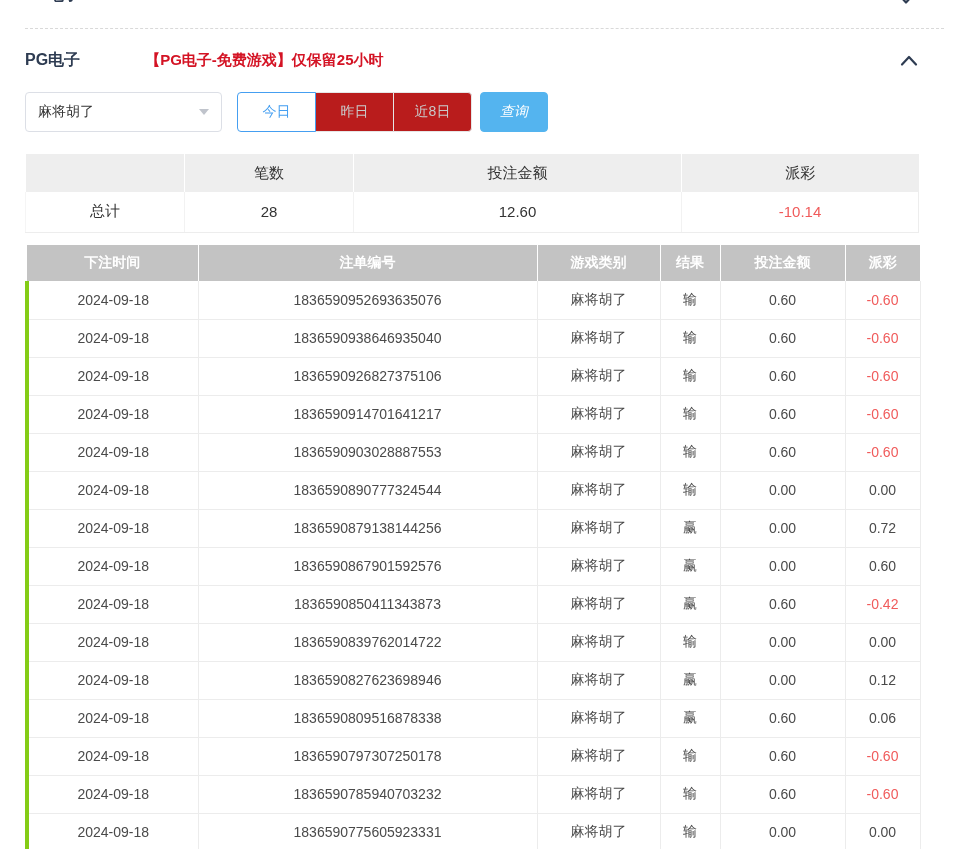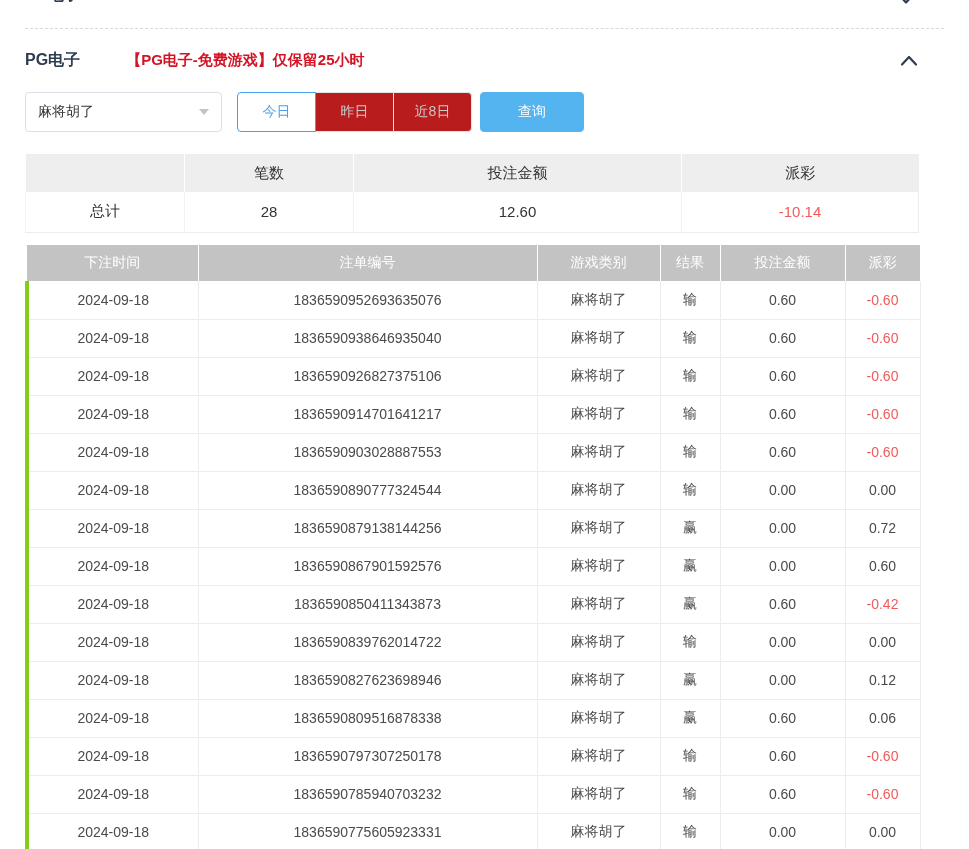--- a/index.html
+++ b/index.html
@@ -8,56 +8,56 @@
   #page { position:relative; width:969px; height:849px; overflow:hidden; background:#fff; }
 
   
   .mt-title { position:absolute; left:25px; top:-15px; font-size:16px; font-weight:bold; color:#2e3c52; }
   .mt-chevron { position:absolute; left:898px; top:-6px; }
   .divider { position:absolute; left:25px; right:25px; top:28px; border-top:1px dashed #d9d9d9; }
 
   
   .section-header { position:absolute; left:25px; top:50px; width:893px; display:flex; align-items:center;gap:33px; }
   .pg-title { font-size:16px; font-weight:bold; color:#2e3c52; }
-  .pg-note  { margin-left:13px; font-size:15px; font-weight:bold; color:#d41324; }
+  .pg-note  { margin-left:32px; font-size:15px; font-weight:bold; color:#d41324; }
   .pg-chevron { margin-left:auto; cursor:pointer; }
 
   
   .filter-row { position:absolute; left:25px; top:92px; height:40px; display:flex; align-items:stretch; }
   .select-box { width:197px; border:1px solid #dcdfe6; border-radius:4px; display:flex; align-items:center;
                 padding:0 12px; font-size:14px; color:#333; cursor:pointer; background:#fff; }
   .select-caret { margin-left:auto; width:0; height:0; border-left:5px solid transparent;
                   border-right:5px solid transparent; border-top:6px solid #c0c4cc; }
   .date-box { width:226px; margin-left:10px; border:1px solid #dcdfe6; border-radius:4px; display:flex;
               align-items:center; padding:0 10px; font-size:15px; color:#333; cursor:pointer; background:#fff; }
   .date-box svg { margin-right:7px; flex:none; }
   .btn-group { margin-left:15px; display:flex; }
   .qbtn { width:79px; background:#b91c1c; border:1px solid #e6e6e6; color:#c9c9c9; font-size:14px;
           cursor:pointer; font-family:inherit; }
   .qbtn + .qbtn { margin-left:-1px; }
   .qbtn:first-child { border-radius:4px 0 0 4px; }
   .qbtn:last-child  { border-radius:0 4px 4px 0; }
   .qbtn.active { border-color:#459ff1; color:#459ff1; position:relative; z-index:1; background:#fff; }
-  .search-btn { margin-left:8px; width:104px; background:#54b4ef; border:1px solid #54b4ef; color:#fff;
-                font-size:14px; border-radius:4px; cursor:pointer; font-family:inherit; }
+  .search-btn { margin-left:8px; width:68px; background:#54b4ef; border:1px solid #54b4ef; color:#fff;
+                font-size:14px; border-radius:4px; cursor:pointer; font-family:inherit;font-style:italic; }
 
   
   table { border-collapse:collapse; table-layout:fixed; }
   .summary { position:absolute; left:25px; top:154px; width:893px; }
   .summary th { height:38px; background:#eeeeee; font-weight:400; font-size:15px; color:#333;
                 text-align:center; border-right:1px solid #fff; }
   .summary th:last-child { border-right:none; }
   .summary td { height:40px; font-size:15px; color:#333; text-align:center; background:#fff;
                 border-bottom:1px solid #ededed; border-right:1px solid #f2f2f2; }
   .summary td:last-child { border-right:1px solid #ededed; }
   .summary td:first-child { border-left:1px solid #f5f5f5; }
 
   
   .bet-table { position:absolute; left:25px; top:245px; width:893px; }
-  .bet-table th { height:36px; background:#c3c3c3; color:#fff; font-size:14px; font-weight:400;
+  .bet-table th { height:36px; background:#c3c3c3; color:#fff; font-size:14px; font-weight:700;
                   text-align:center; border-right:1px solid #fff; }
   .bet-table th:last-child { border-right:none; }
   .bet-table td { height:38px; font-size:14px; color:#4a4a4a; text-align:center;
                   border-bottom:1px solid #ececec; border-right:1px solid #ececec; background:#fff; }
   .bet-table td:first-child { border-left:4px solid #84cc16; }
   .neg { color:#f05b5b !important; }
 </style>
 </head>
 <body>
 

